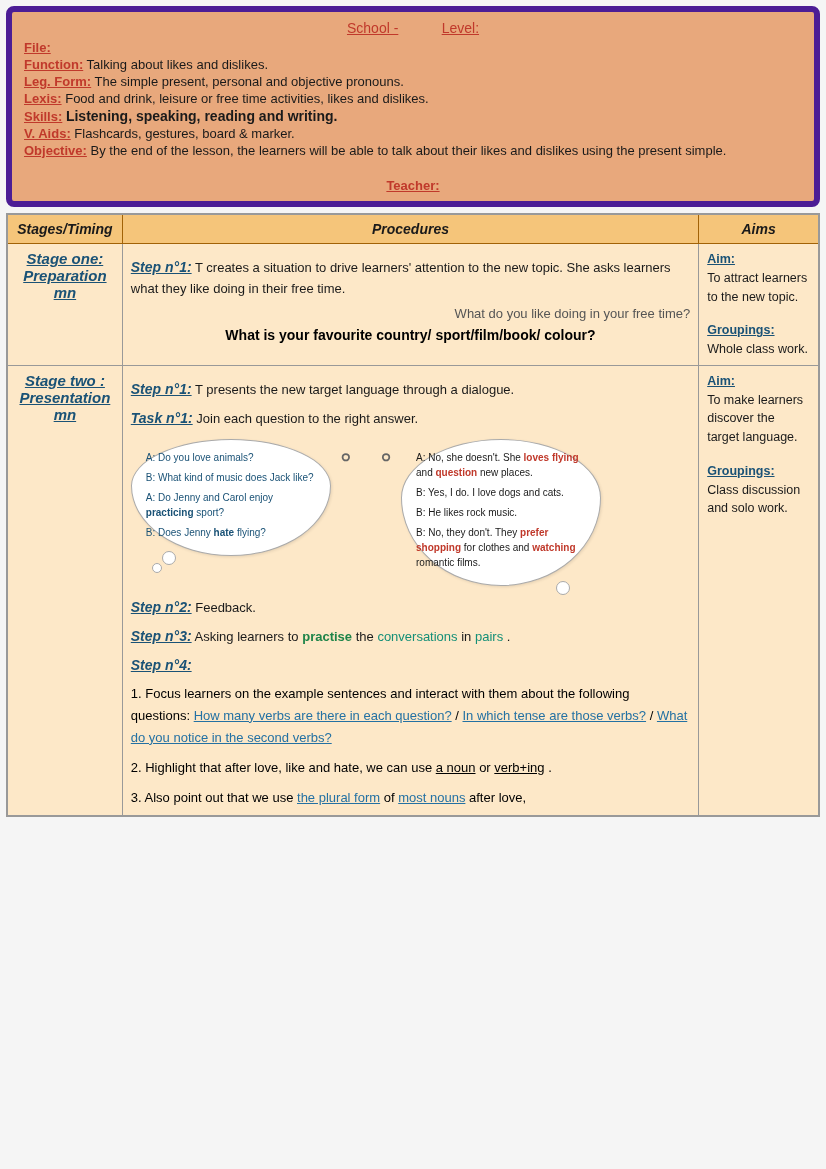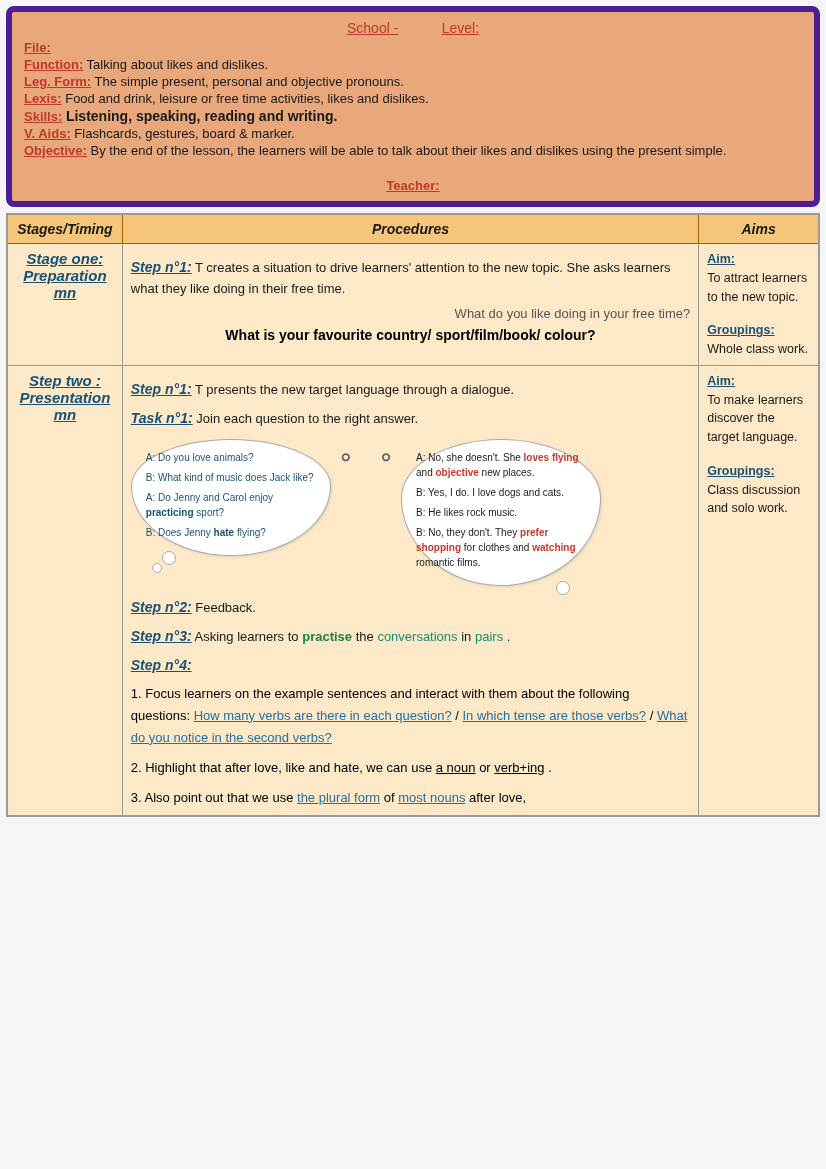--- a/index.html
+++ b/index.html
@@ -348,21 +348,21 @@
         <div class="aims-text">
           <span class="groupings">Groupings:</span><br>
           <span>Whole class work.</span>
         </div>
       </td>
     </tr>
 
     <tr>
       <td class="col-stages">
         <div class="stage-title">
-          <span>Step two :</span><br>
+          <span>Stage two :</span><br>
           <span>Presentation</span><br>
           <span>mn</span>
         </div>
       </td>
       <td class="col-procedures procedures-cell">
 
         <div class="step-line">
           <span class="step-n highlight-blue">Step n°1:</span>
           <span class="proc-text"> T presents the new target language through a dialogue.</span>
         </div>
@@ -387,21 +387,21 @@
               <span>B: Does Jenny </span><span class="highlight-pink">hate</span><span> flying?</span>
             </div>
           </div>
 
           <div class="connector-dots">
             ⚬ &nbsp; ⚬
           </div>
 
           <div class="bubble-right">
             <div class="bubble-a">
-              <span>A: No, she doesn't. She </span><span class="highlight-pink">loves flying</span><span> and </span><span class="highlight-pink">objective</span><span> new places.</span>
+              <span>A: No, she doesn't. She </span><span class="highlight-pink">loves flying</span><span> and </span><span class="highlight-pink">question</span><span> new places.</span>
             </div>
             <div class="bubble-a">
               <span>B: Yes, I do. I love dogs and cats.</span>
             </div>
             <div class="bubble-a">
               <span>B: He likes rock music.</span>
             </div>
             <div class="bubble-a">
               <span>B: No, they don't. They </span><span class="highlight-pink">prefer shopping</span><span> for clothes and </span><span class="highlight-pink">watching</span><span> romantic films.</span>
             </div>

